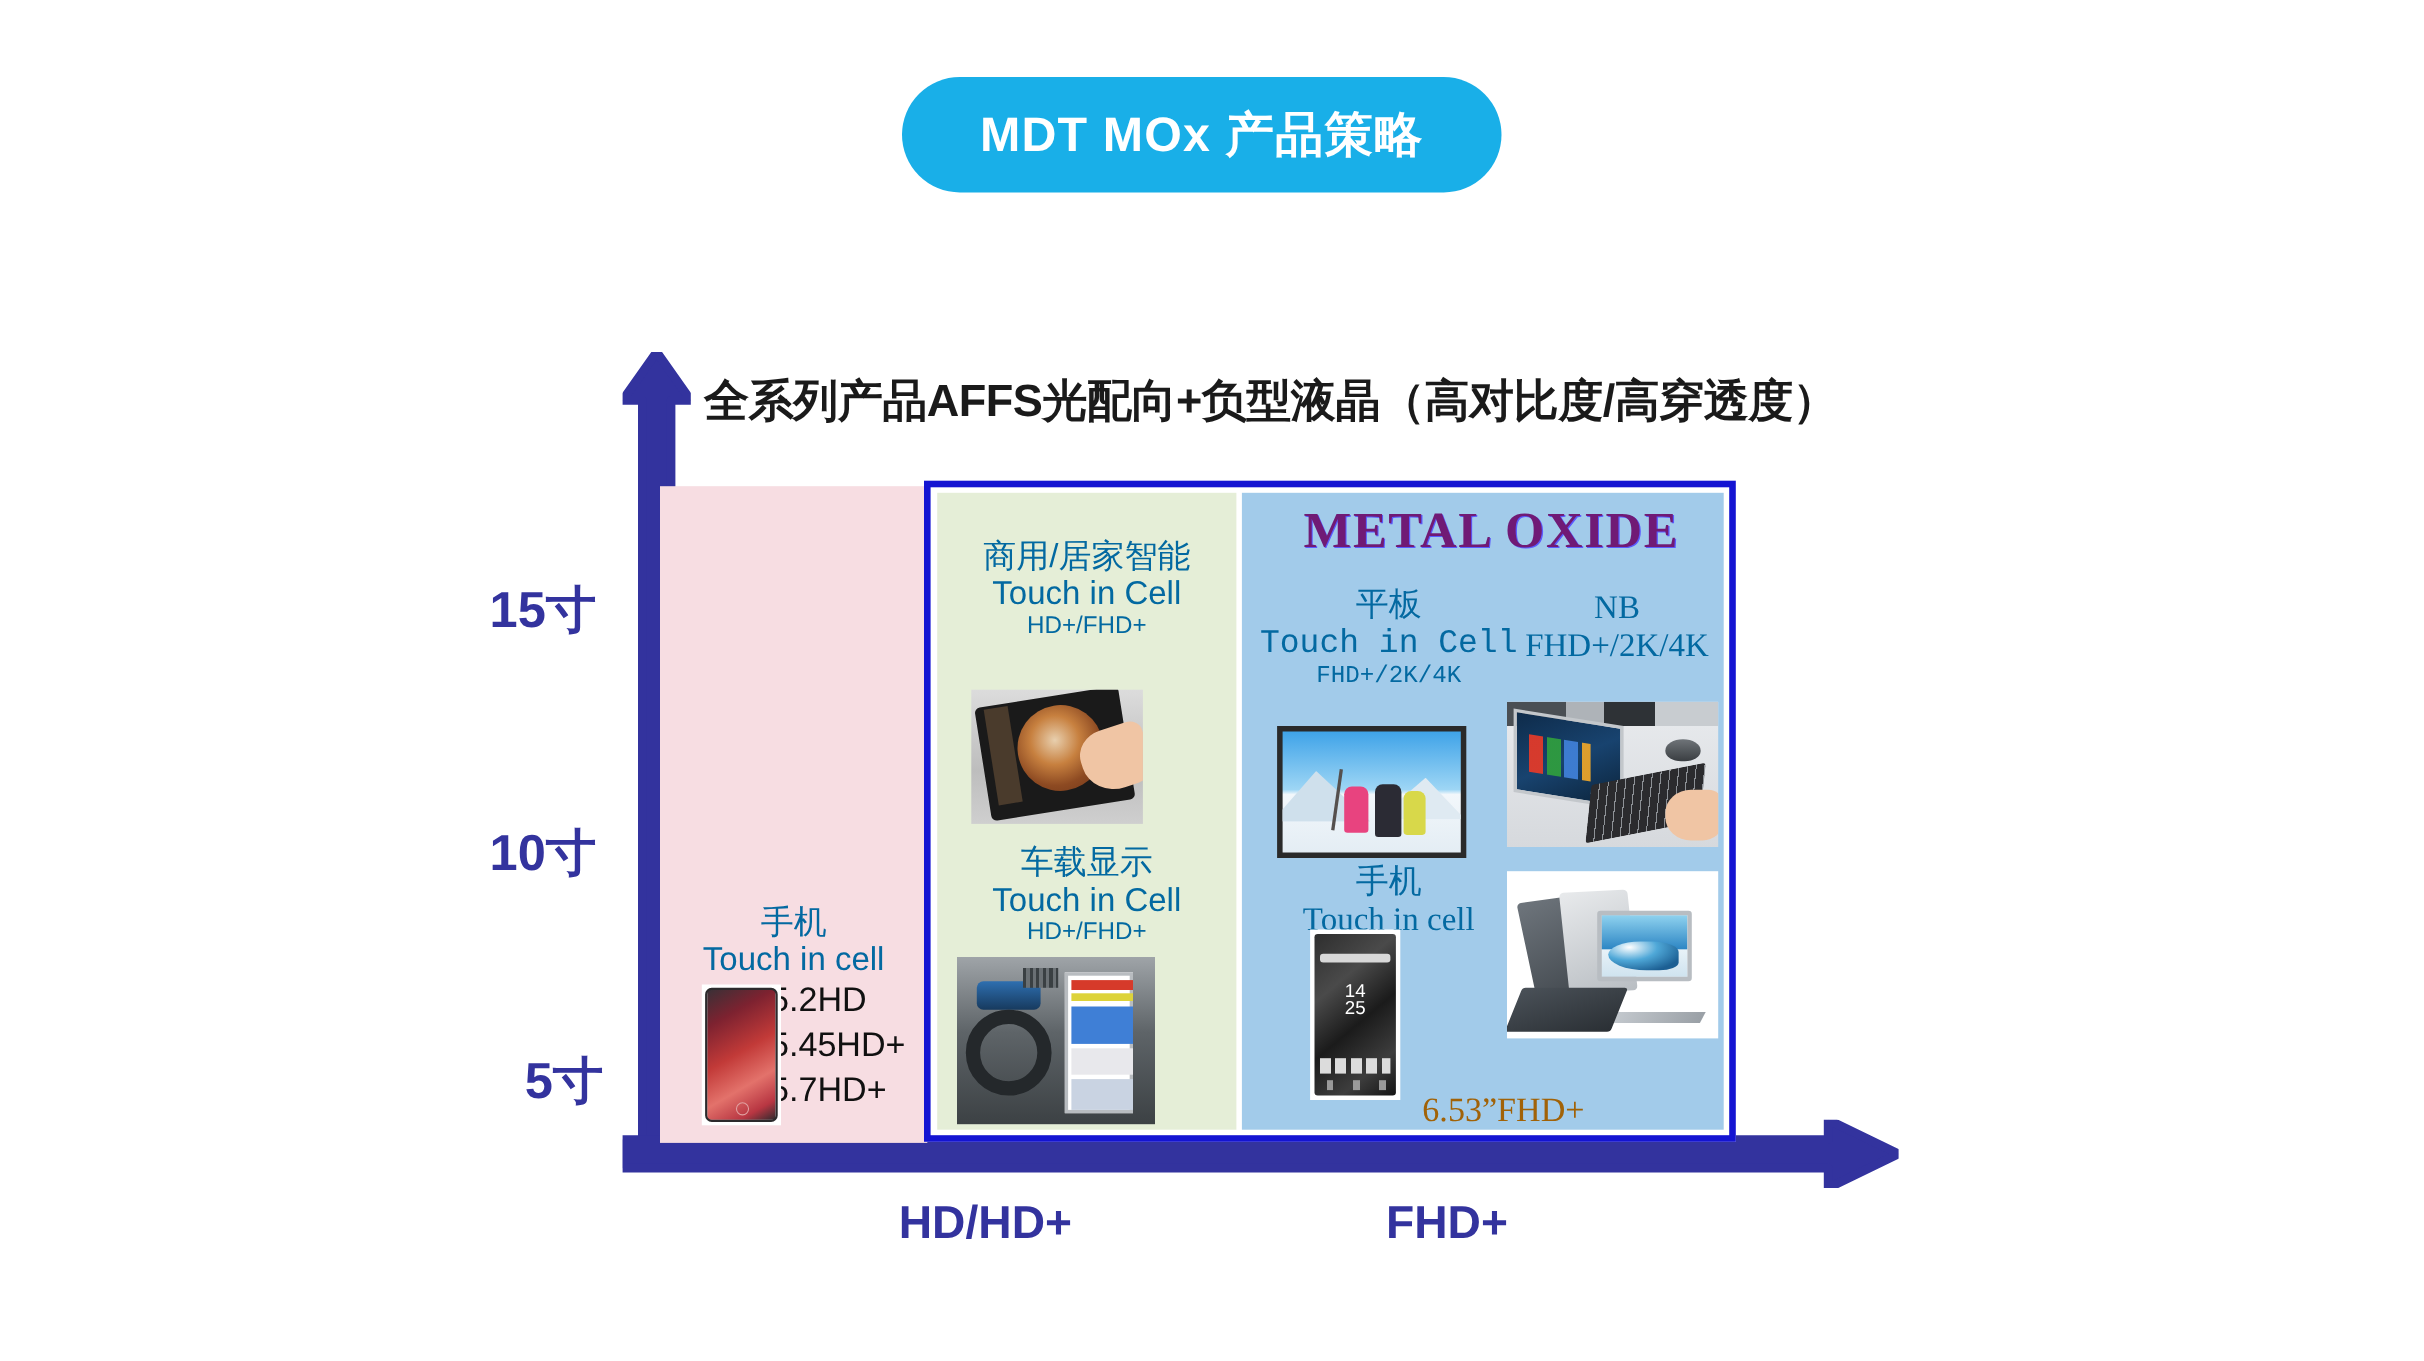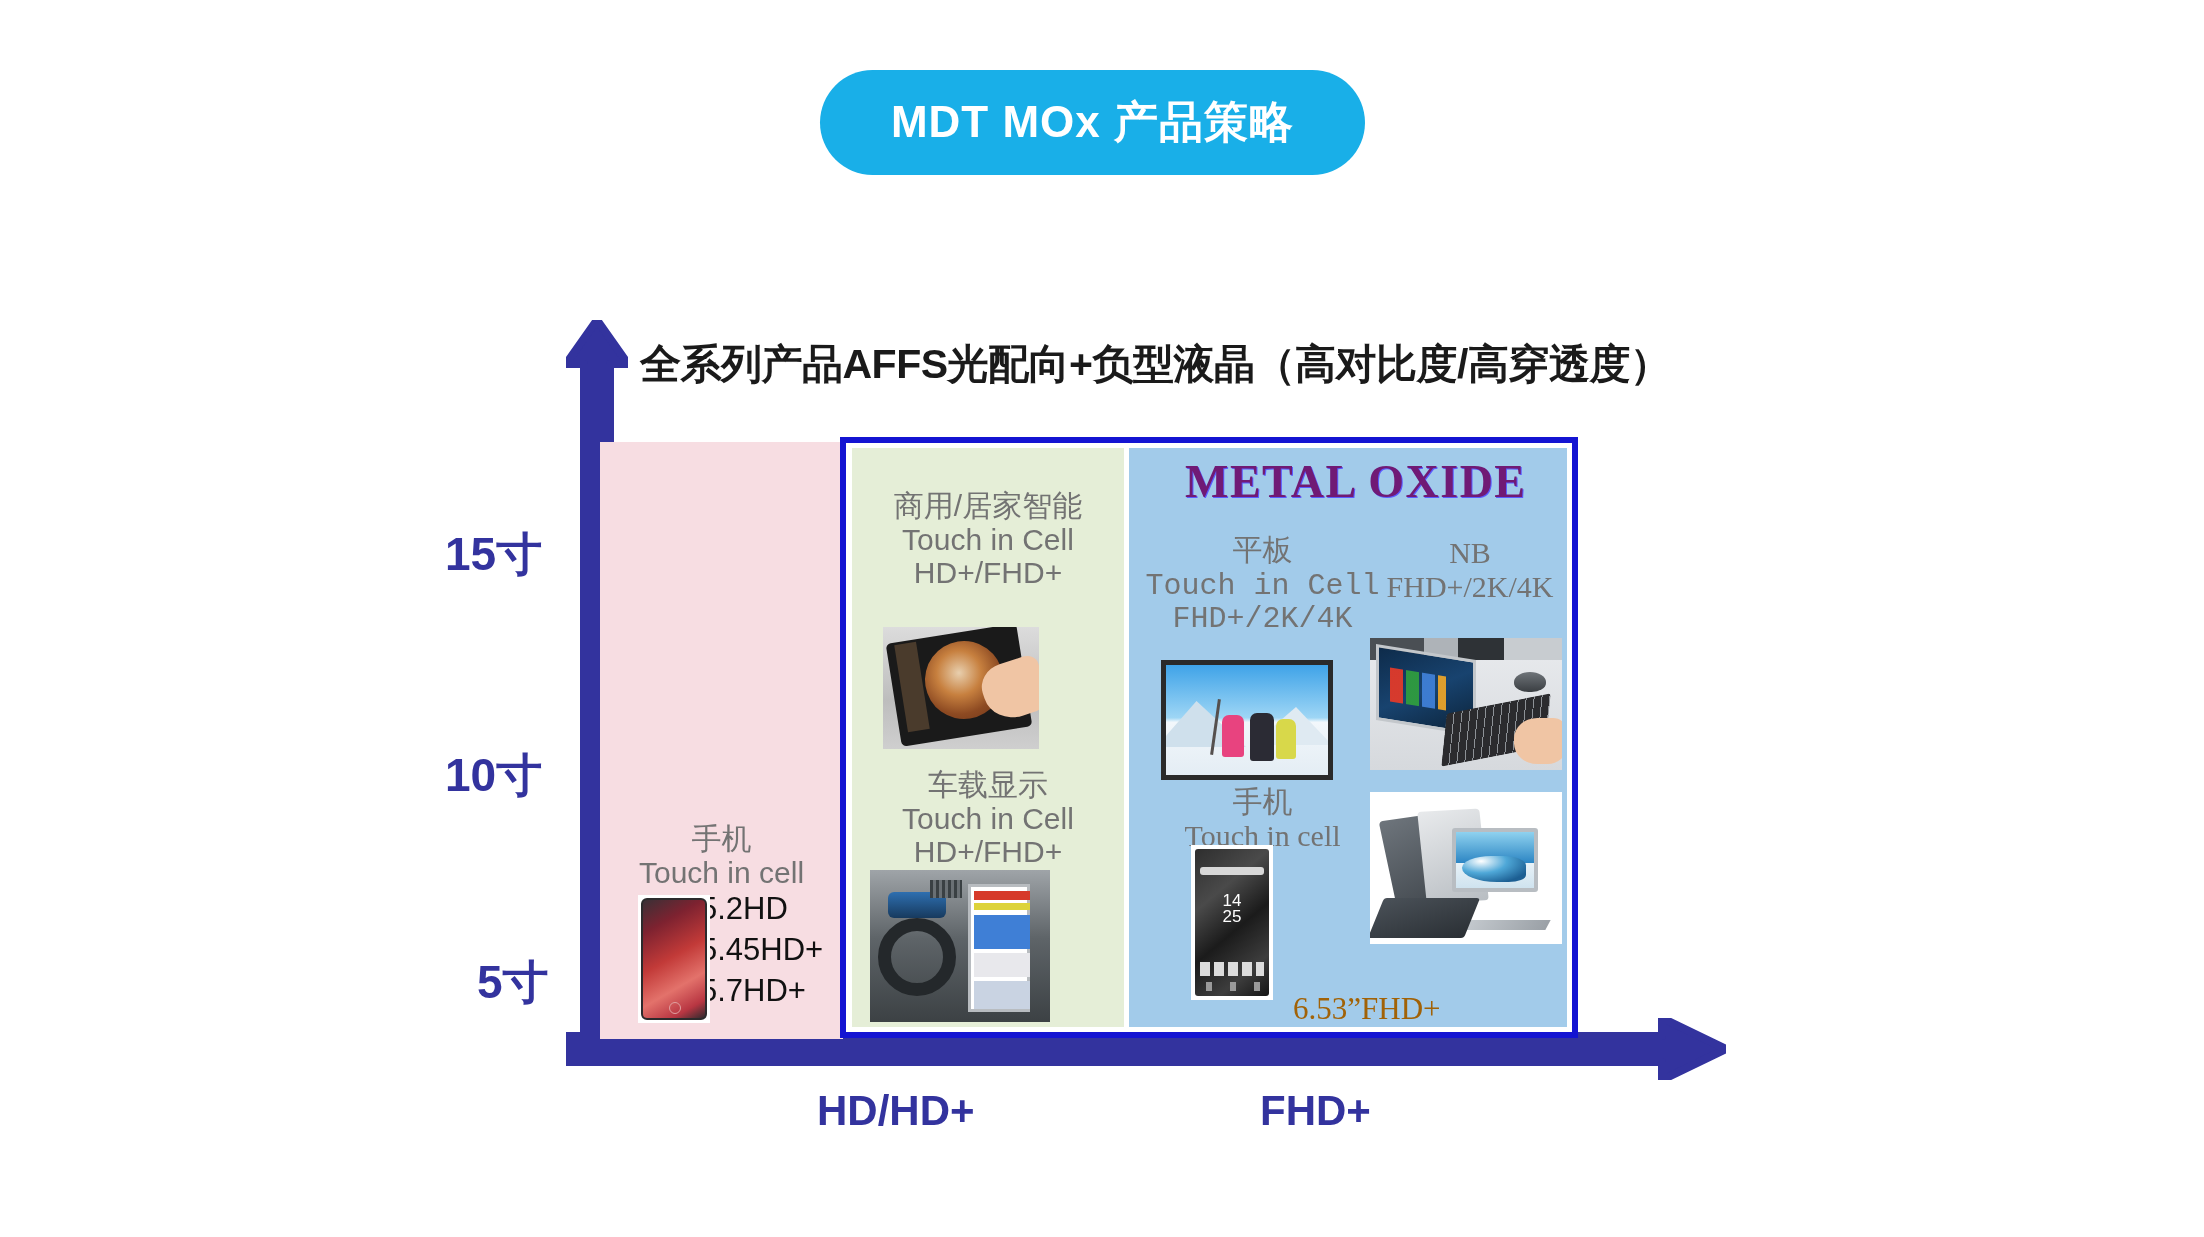--- a/index.html
+++ b/index.html
@@ -110,27 +110,27 @@
     top: 448px;
     width: 438px;
     height: 579px;
     background: #a2cbea;
   }
 
   
   .tblock {
     position: absolute;
     text-align: center;
-    color: #737373;
+    color: #0369a1;
     line-height: 1.12;
     white-space: nowrap;
   }
   .tblock .l1 { font-size: 30px; }
   .tblock .l2 { font-size: 30px; }
-  .tblock .l3 { font-size: 30px; }
+  .tblock .l3 { font-size: 22px; }
 
   
   #pink-label { left: 600px; top: 822px; width: 243px; }
   #pink-specs {
     position: absolute;
     left: 700px;
     top: 888px;
     font-size: 31px;
     line-height: 1.33;
     color: #111;

